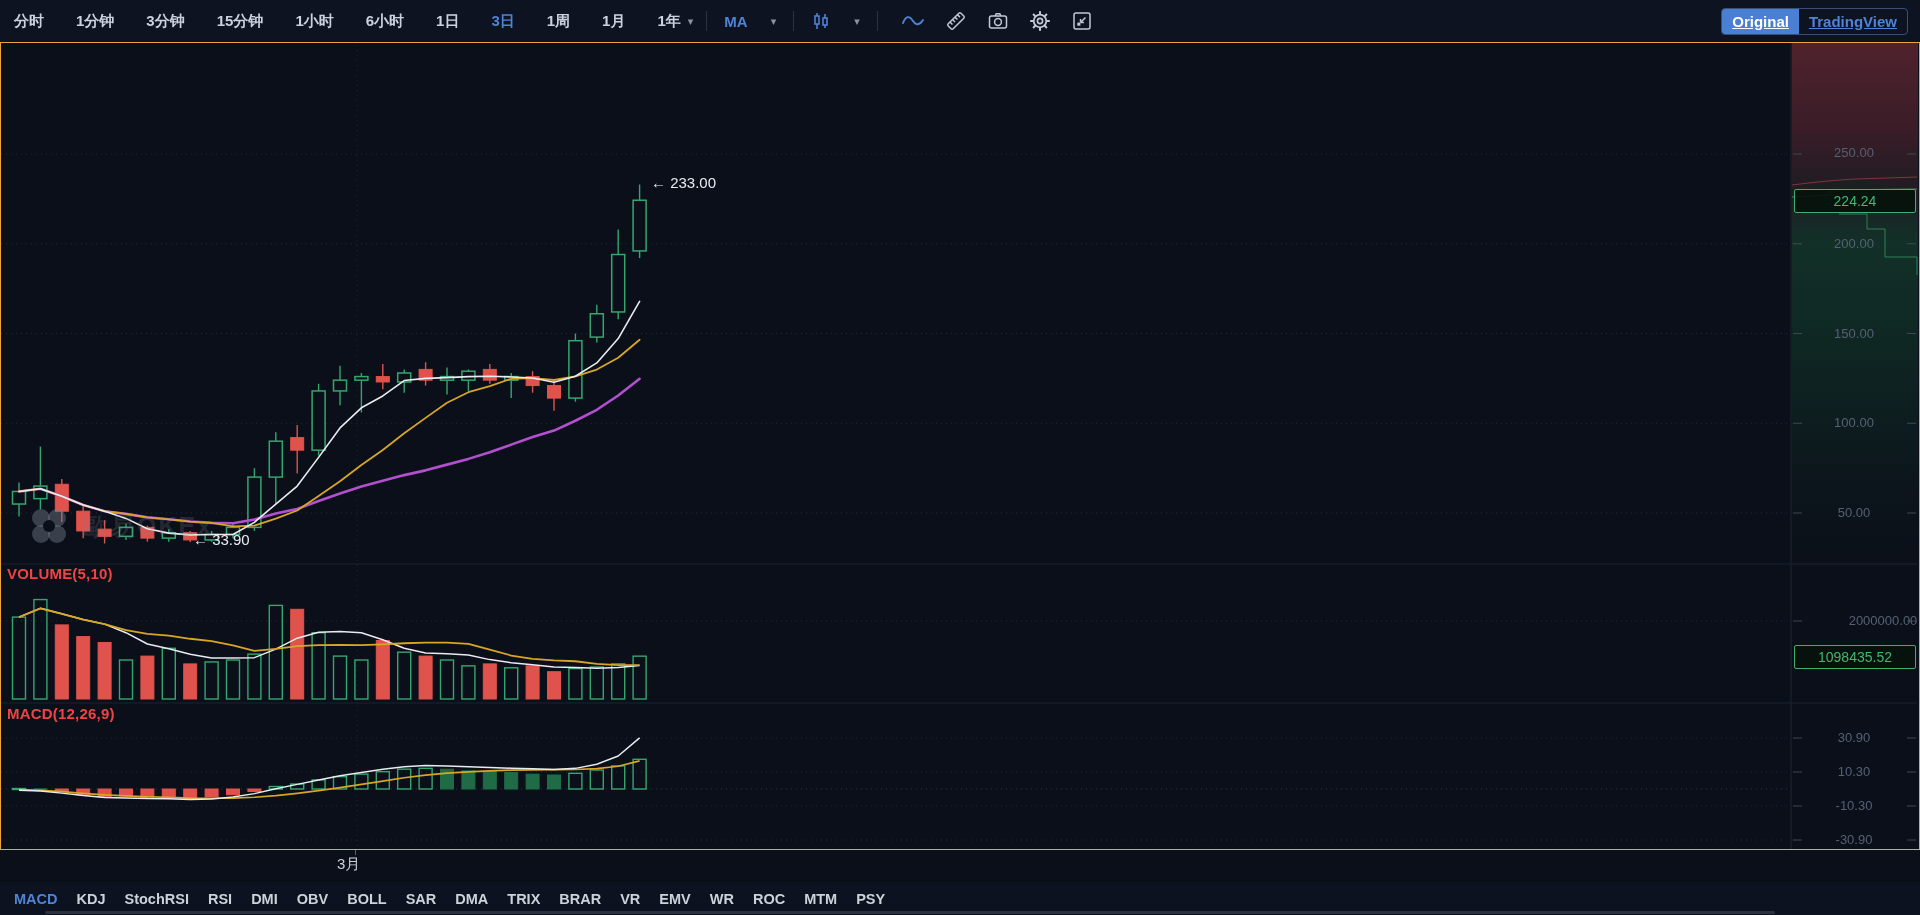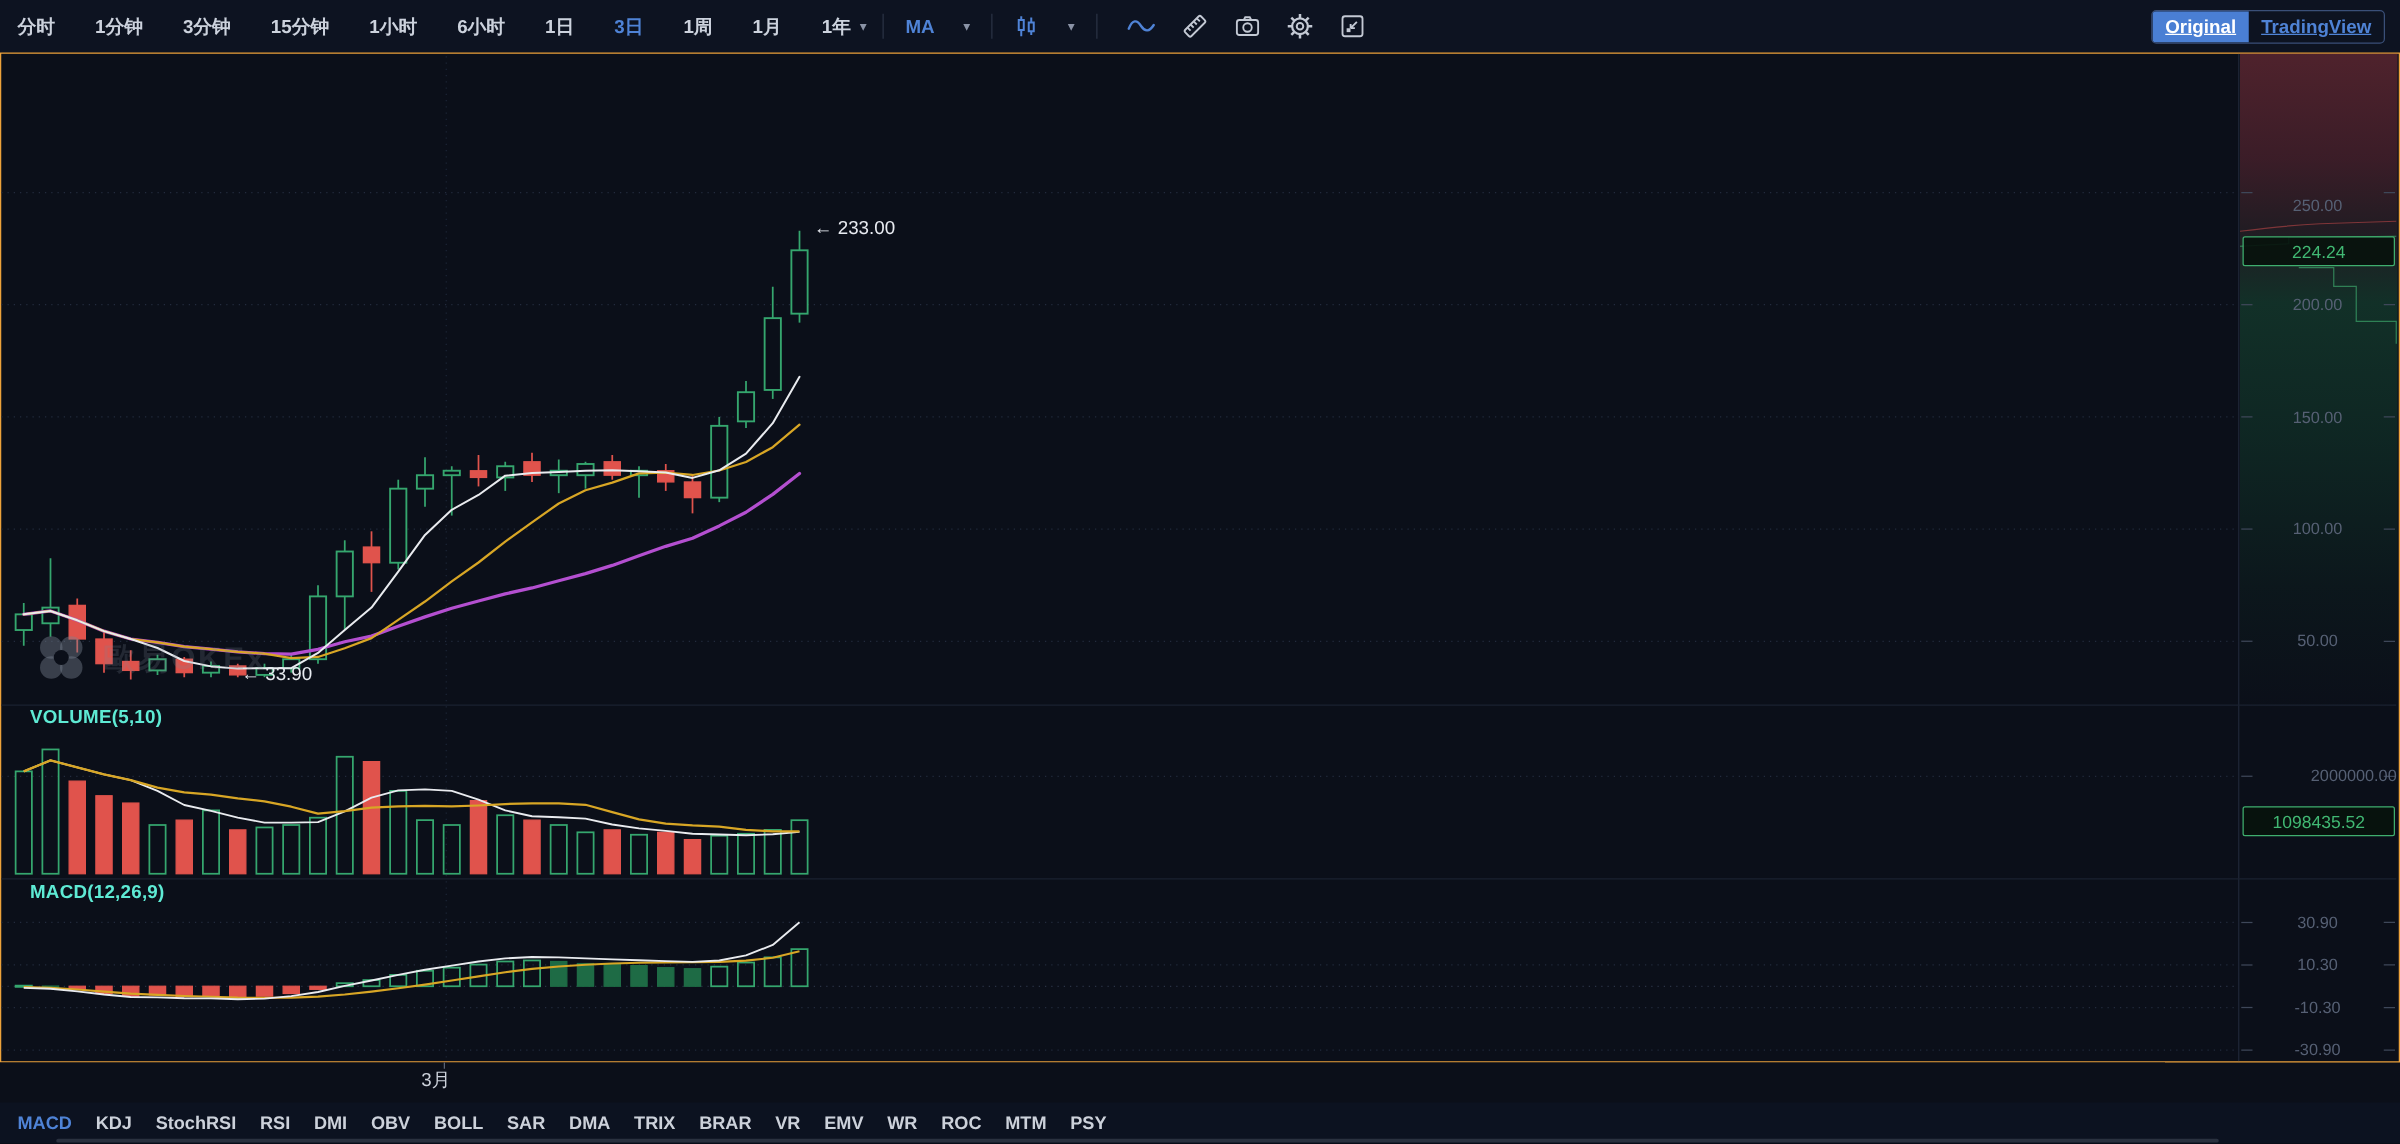--- a/index.html
+++ b/index.html
@@ -29,21 +29,21 @@
   #chart-svg{position:absolute;left:0;top:0;}
   .scale-gradient{position:absolute;left:1791px;top:0;width:126px;height:525px;pointer-events:none;
       background:linear-gradient(180deg,
         rgba(141,52,62,.52) 0%,
         rgba(120,46,58,.44) 16%,
         rgba(80,55,55,.32) 27%,
         rgba(28,98,62,.40) 38%,
         rgba(22,88,56,.32) 58%,
         rgba(16,62,42,.16) 82%,
         rgba(16,62,42,0) 100%);}
-  .panel-title{position:absolute;left:6px;color:#5eead4;font-size:15px;font-weight:700;letter-spacing:.2px;margin-left:17px;}
+  .panel-title{position:absolute;left:6px;color:#ef4444;font-size:15px;font-weight:700;letter-spacing:.2px;}
   .t-vol{top:522px;}
   .t-macd{top:662px;}
   .anno{position:absolute;color:#e8ebf1;font-size:15px;white-space:nowrap;}
   .anno-high{left:650px;top:131px;}
   .anno-low{left:192px;top:488px;}
   .axis-label{position:absolute;left:1792px;width:122px;text-align:center;color:#566074;font-size:13px;pointer-events:none;}
   .badge{position:absolute;left:1793px;width:120px;height:22px;line-height:22px;text-align:center;
          border:1px solid #3fae6e;color:#41b873;background:rgba(8,18,13,.93);font-size:14px;border-radius:2px;}
   .badge-price{top:146px;}
   .badge-vol{top:602px;}
@@ -349,21 +349,21 @@
     <div class="panel-title t-vol">VOLUME(5,10)</div>
     <div class="panel-title t-macd">MACD(12,26,9)</div>
 
     <div class="anno anno-high">← 233.00</div>
     <div class="anno anno-low">← 33.90</div>
 
     <div class="badge badge-price">224.24</div>
     <div class="badge badge-vol">1098435.52</div>
 
     <div id="axis-labels">
-        <div class="axis-label" style="top: 114px;">250.00</div>
+        <div class="axis-label" style="top: 102px;">250.00</div>
         <div class="axis-label" style="top: 192.75px;">200.00</div>
         <div class="axis-label" style="top: 282.5px;">150.00</div>
         <div class="axis-label" style="top: 372.25px;">100.00</div>
         <div class="axis-label" style="top: 462px;">50.00</div>
         <div class="axis-label" style="top: 570px; padding-left: 29px;">2000000.00</div>
         <div class="axis-label" style="top: 687px;">30.90</div>
         <div class="axis-label" style="top: 721px;">10.30</div>
         <div class="axis-label" style="top: 755px;">-10.30</div>
         <div class="axis-label" style="top: 789px;">-30.90</div>
       </div>

